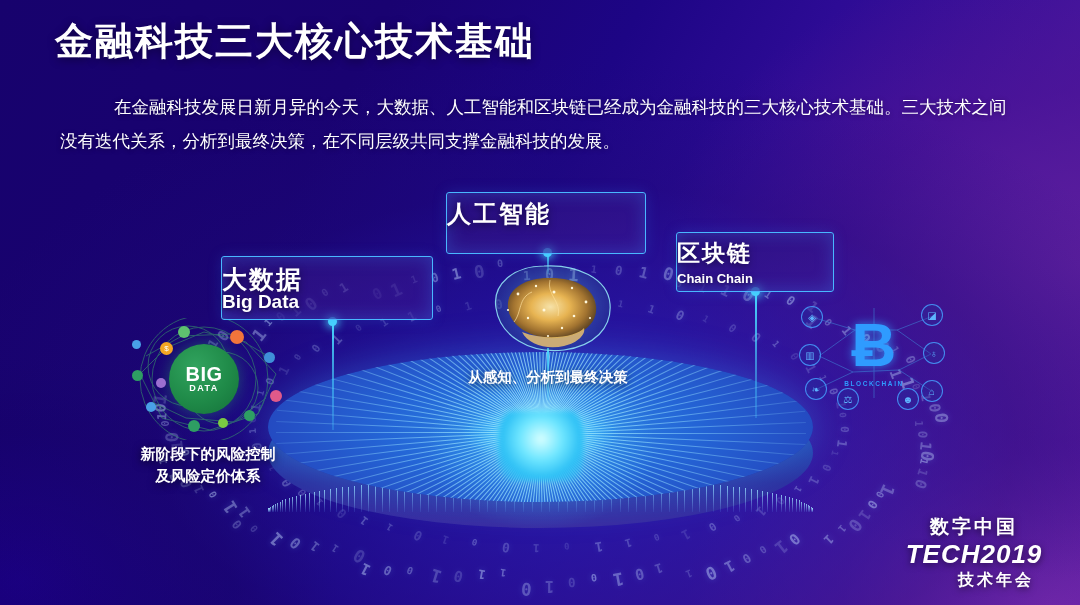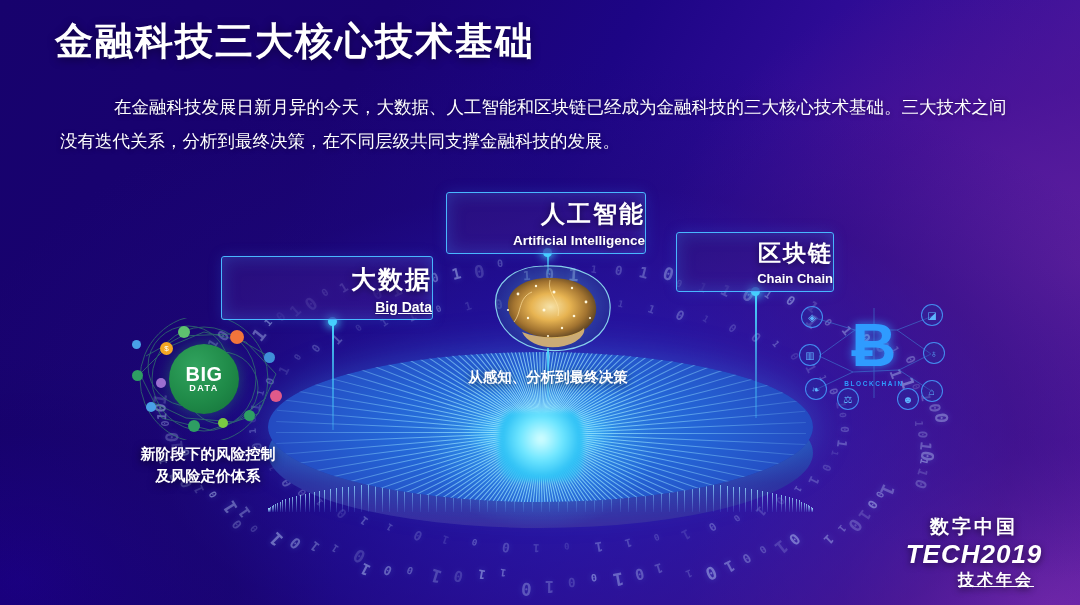--- a/index.html
+++ b/index.html
@@ -46,21 +46,21 @@
      background:radial-gradient(ellipse at center, rgba(120,240,255,.55) 0%, rgba(60,190,255,.20) 40%, rgba(40,140,240,0) 70%);}
 
   
   .conn{position:absolute;width:2px;background:linear-gradient(180deg,#49d8ff,rgba(70,200,255,.25));}
   .conn-dot{position:absolute;width:9px;height:9px;border-radius:50%;background:#49d8ff;
      box-shadow:0 0 9px 2px rgba(70,215,255,.85);}
 
   
   .card{position:absolute;border:1.6px solid #49b7ff;border-radius:3px;
      background:linear-gradient(160deg,rgba(44,18,128,.72),rgba(58,22,148,.60));
-     text-align:right;box-shadow:0 0 18px rgba(60,150,255,.28) inset,0 0 14px rgba(40,120,230,.22);}
+     text-align:left;box-shadow:0 0 18px rgba(60,150,255,.28) inset,0 0 14px rgba(40,120,230,.22);}
   .card .cn{color:#fff;font-weight:700;letter-spacing:2px;line-height:1;text-shadow:0 2px 7px rgba(0,0,0,.5);}
   .card .en{color:#fff;font-weight:700;line-height:1;text-shadow:0 1px 5px rgba(0,0,0,.5);}
 
   
   .slide-title{position:absolute;left:55px;top:16px;color:#fff;font-size:38px;font-weight:700;
      letter-spacing:2px;text-shadow:0 2px 10px rgba(0,0,0,.45);}
   .body-text{position:absolute;left:60px;top:90px;width:962px;color:#fff;font-size:17.5px;
      line-height:34px;text-indent:54px;text-shadow:0 1px 5px rgba(0,0,0,.4);}
 
   .cap{position:absolute;color:#fff;font-weight:700;text-align:center;line-height:22px;
@@ -93,21 +93,21 @@
   
   .brain{position:absolute;left:478px;top:258px;width:148px;height:104px;}
 
   
   .logo{position:absolute;right:26px;bottom:14px;width:160px;text-align:center;}
   .logo .l1{color:#fff;font-size:19px;font-weight:700;letter-spacing:3px;line-height:24px;
      text-shadow:0 2px 7px rgba(0,0,0,.55);}
   .logo .l2{color:#fff;font-size:26px;font-weight:700;letter-spacing:1px;line-height:30px;
      font-style:italic;text-shadow:0 2px 7px rgba(0,0,0,.55);}
   .logo .l3{color:#fff;font-size:16px;font-weight:700;letter-spacing:3px;line-height:22px;
-     margin-left:44px;text-shadow:0 2px 7px rgba(0,0,0,.55);text-decoration:underline;}
+     margin-left:44px;text-shadow:0 2px 7px rgba(0,0,0,.55);}
 </style>
 </head>
 <body>
 
 <div id="slide">
 
   <div class="binring" id="binring">
       <div class="bit" style="left: 765px; top: 118px; font-size: 10px; opacity: 0.22; transform: rotate(90deg);">1</div>
       <div class="bit" style="left: 768.757px; top: 127.165px; font-size: 12.5px; opacity: 0.29; transform: rotate(93.4615deg);">0</div>
       <div class="bit" style="left: 771.118px; top: 136.514px; font-size: 15px; opacity: 0.36; transform: rotate(96.9231deg);">1</div>
@@ -624,26 +624,25 @@
     <div class="bc-node" style="left:6px;top:44px;">▥</div>
     <div class="bc-node" style="left:130px;top:42px;">♁</div>
     <div class="bc-node" style="left:12px;top:78px;">❧</div>
     <div class="bc-node" style="left:128px;top:80px;">⌂</div>
     <div class="bc-node" style="left:44px;top:88px;">⚖</div>
     <div class="bc-node" style="left:104px;top:88px;">☻</div>
   </div>
 
   <div class="card" style="left:221px;top:256px;width:212px;height:64px;padding-top:10px;">
     <div class="cn" style="font-size:25px;">大数据</div>
-    <div class="en" style="font-size:14px;margin-top:8px;text-decoration:underline;">Big Data</div>
+    <div class="en" style="font-size:19px;">Big Data</div>
   </div>
 
   <div class="card" style="left:446px;top:192px;width:200px;height:62px;padding-top:9px;">
     <div class="cn" style="font-size:24px;">人工智能</div>
-    <div class="en" style="font-size:13.5px;margin-top:8px;">Artificial Intelligence</div>
   </div>
 
   <div class="card" style="left:676px;top:232px;width:158px;height:60px;padding-top:9px;">
     <div class="cn" style="font-size:23px;">区块链</div>
     <div class="en" style="font-size:13px;margin-top:7px;">Chain Chain</div>
   </div>
 
   <div class="cap" style="left:104px;top:443px;width:208px;font-size:15px;">
     <div>新阶段下的风险控制</div>
     <div>及风险定价体系</div>

